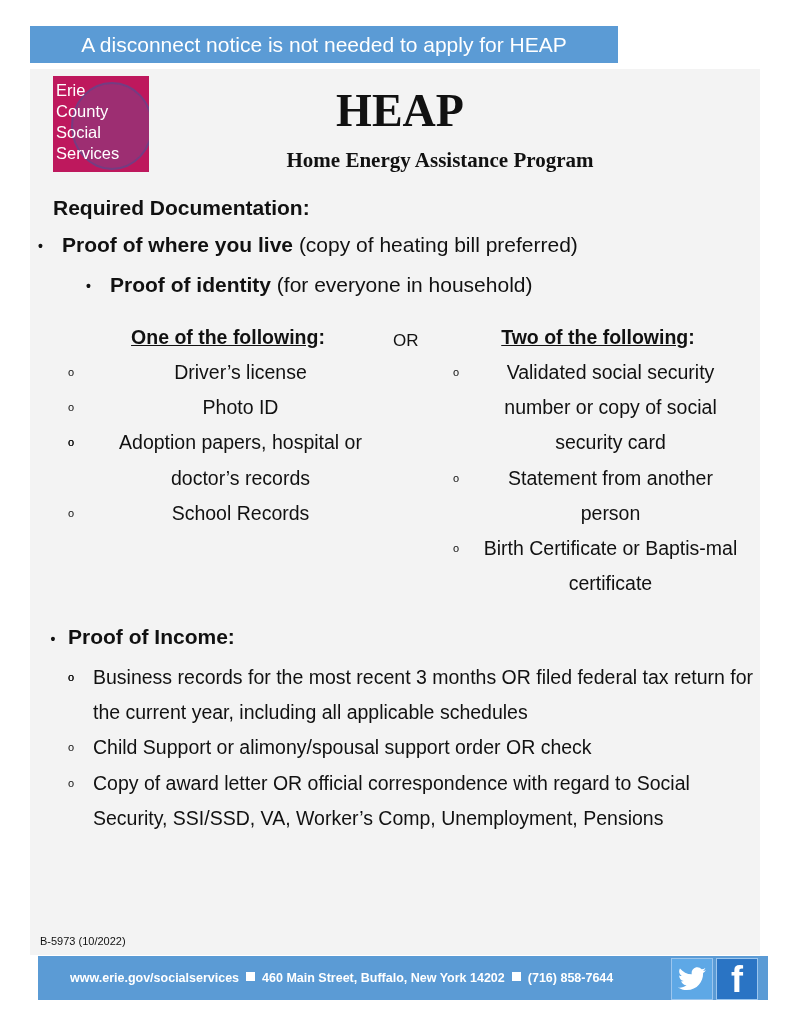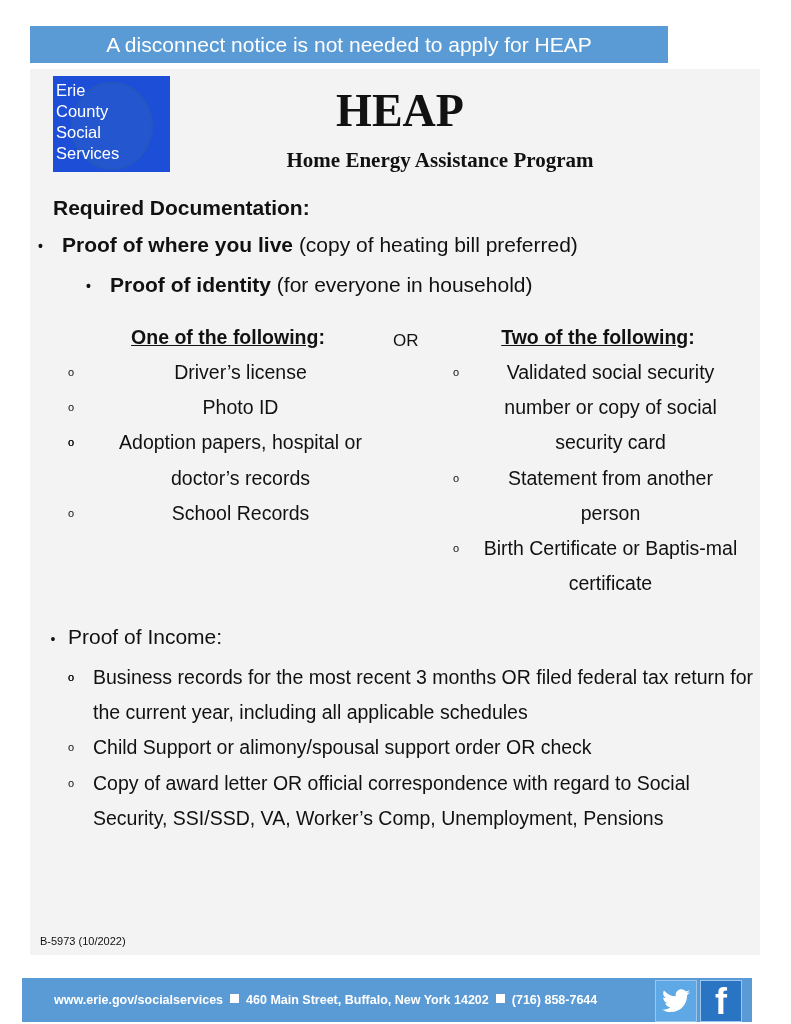--- a/index.html
+++ b/index.html
@@ -1,46 +1,46 @@
 <!DOCTYPE html>
 <html><head>
 <meta charset="utf-8">
 <style>
   html, body { margin:0; padding:0; }
   body { width:791px; height:1024px; background:#ffffff; position:relative; overflow:hidden;
          font-family:"Liberation Sans", sans-serif; color:#111; }
-  .banner { position:absolute; left:30px; top:26px; width:638px; height:37px; background:#5b9bd5;
+  .banner { position:absolute; left:30px; top:26px; width:588px; height:37px; background:#5b9bd5;
             color:#fff; font-size:21px; text-align:center; line-height:37px; }
   .panel { position:absolute; left:30px; top:69px; width:730px; height:886px; background:#f3f3f3; }
-  .logo { position:absolute; left:53px; top:76px; width:96px; height:96px; background:#1d4ed8;
-          overflow:hidden;padding-left:21px; }
+  .logo { position:absolute; left:53px; top:76px; width:96px; height:96px; background:#be185d;
+          overflow:hidden; }
   .logo .seal { position:absolute; left:18px; top:6px; width:78px; height:84px; border-radius:50%;
                 border:2px solid rgba(40,90,160,0.35); background:rgba(60,110,180,0.25); }
   .logo .txt { position:absolute; left:3px; top:4px; color:#fff; font-size:16.5px; line-height:21px; }
   .title { position:absolute; left:300px; top:84px; width:200px; text-align:center;
            font-family:"Liberation Serif", serif; font-weight:bold; font-size:46px; }
   .subtitle { position:absolute; left:230px; top:148px; width:420px; text-align:center;
               font-family:"Liberation Serif", serif; font-weight:bold; font-size:21px; }
   .req { position:absolute; left:53px; top:196px; font-size:21px; font-weight:bold; }
   .dot-item { position:absolute; left:38px; font-size:21px; white-space:nowrap; }
   .dot-item .dot { display:inline-block; width:24px; font-weight:bold; font-size:14px; vertical-align:middle; }
   .dot-item b { font-weight:bold; }
   .col { position:absolute; font-size:19.5px;text-align:center; }
   .col .hdr { font-weight:bold; text-decoration:underline; margin-bottom:6px; }
   .col ul { list-style:none; margin:0; padding:0; }
   .col li { position:relative; padding-left:25px; line-height:35.2px; }
   .col li .bul { position:absolute; left:0; top:0; font-size:11px; }
   .or { position:absolute; left:393px; top:331px; font-size:17px; }
-  .income { position:absolute; left:38px; top:625px; font-size:21px; font-weight:normal;text-align:center; }
+  .income { position:absolute; left:38px; top:625px; font-size:21px; font-weight:bold;text-align:center; }
   .income .dot { display:inline-block; width:30px; font-size:14px; }
   .inc-list { position:absolute; left:68px; top:660px; width:690px; font-size:19.5px; list-style:none; margin:0; padding:0; }
   .inc-list li { position:relative; padding-left:25px; line-height:35.2px; }
   .inc-list li .bul { position:absolute; left:0; top:0; font-size:11px; }
   .formid { position:absolute; left:40px; top:935px; font-size:11px; }
-  .footer { position:absolute; left:22px; top:956px; width:730px; height:44px; background:#5b9bd5;margin-top:22px; }
+  .footer { position:absolute; left:38px; top:956px; width:730px; height:44px; background:#5b9bd5; }
   .footer .ft { position:absolute; left:32px; top:0; line-height:44px; color:#fff; font-size:12.5px; font-weight:bold; white-space:nowrap; }
   .footer .sq { display:inline-block; width:9px; height:9px; background:#fff; margin:0 7px; vertical-align:1px; }
   .tw { position:absolute; left:633px; top:2px; width:40px; height:40px; background:#5ea8e6; border:1px solid #9cc6ee;
         display:flex; align-items:center; justify-content:center; }
   .fb { position:absolute; left:678px; top:2px; width:40px; height:40px; background:#2a74c4; border:1px solid #9cc6ee;
         display:flex; align-items:flex-end; justify-content:center; color:#fff; font-weight:bold; font-size:36px; line-height:38px; overflow:hidden; }
 </style>
 </head>
 <body>
 

